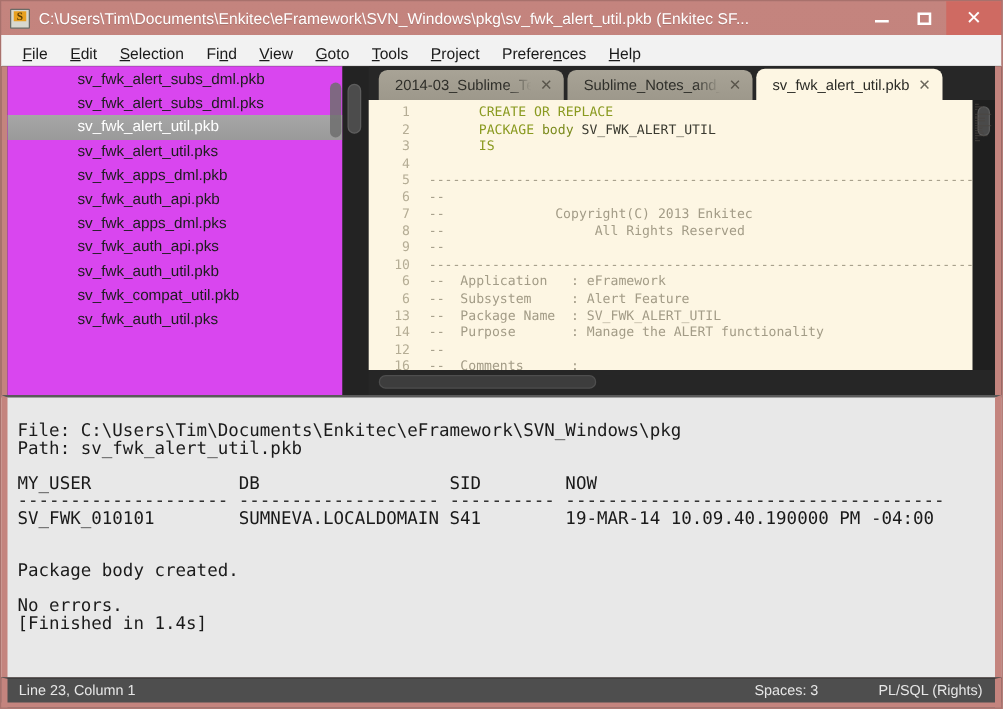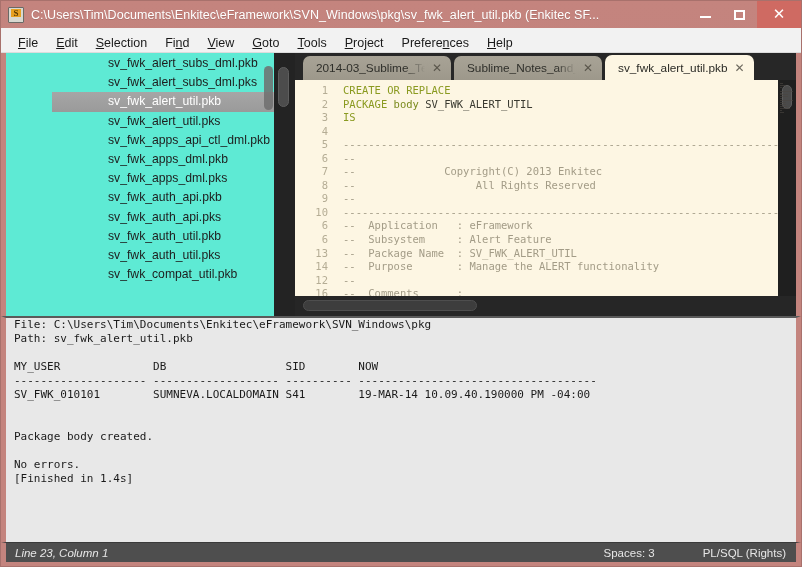--- a/index.html
+++ b/index.html
@@ -128,25 +128,24 @@
     display: flex;
     background: #2a2a2a;
     border-left: 5px solid #c4847e;
     border-right: 5px solid #c4847e;
   }
 
   
   #sidebar {
     flex: 0 0 268px;
     width: 268px;
-    background: #5eead4;
+    background: #d946ef;
     position: relative;
     overflow: hidden;
     padding-top: 1px;
-    padding-left: 46px;
   }
   .file-item {
     height: 19.2px;
     line-height: 19.2px;
     font-size: 12.2px;
     color: #1d1d1d;
     padding-left: 56px;
     white-space: nowrap;
     overflow: hidden;
     cursor: default;
@@ -268,21 +267,21 @@
     padding: 4px 0 0 8px;
     font-family: "DejaVu Sans Mono", monospace;
     font-size: 10.5px;
     line-height: 13.55px;
     color: #6d6a5c;
     white-space: pre;
     overflow: hidden;
     min-width: 0;
   }
   .cl { display: block; height: 13.55px; white-space: pre; }
-  .kw { color: #8a9a20; }
+  .kw { color: #8a9a20; margin-left: 40px; }
   .kw2 { color: #7a8a1c; }
   .ident { color: #3a3a30; }
   .cmt { color: #a39c87; }
 
   #minimap {
     flex: 0 0 18px;
     background: #1f1f1f;
     position: relative;
   }
   #minimap-thumb {
@@ -316,23 +315,23 @@
     border-radius: 6px;
   }
 
   
   #output-panel {
     flex: 1 1 auto;
     background: #e8e8e8;
     border-left: 5px solid #c4847e;
     border-right: 5px solid #c4847e;
     border-top: 2px solid #5a5a5a;
-    padding: 0 0 0 8px;
+    padding: 20px 0 0 8px;
     font-family: "DejaVu Sans Mono", monospace;
-    font-size: 11px;
+    font-size: 14px;
     line-height: 14px;
     color: #1a1a1a;
     white-space: pre;
     overflow: hidden;
   }
   .out-line { display: block; height: 14px; white-space: pre; }
 
   
   #status-bar {
     flex: 0 0 24px;
@@ -341,21 +340,21 @@
     border-left: 5px solid #c4847e;
     border-right: 5px solid #c4847e;
     border-bottom: 4px solid #c4847e;
     border-top: 1px solid #3a3a3a;
     display: flex;
     align-items: center;
     padding: 0 10px 0 9px;
     color: #e6e6e6;
     font-size: 11.5px;
   }
-  #status-left { flex: 1 1 auto; white-space: nowrap; font-style: italic; }
+  #status-left { flex: 1 1 auto; white-space: nowrap; }
   #status-spaces { margin-right: 48px; white-space: nowrap; }
   #status-syntax { white-space: nowrap; }
 </style>
 </head>
 <body>
 
 <div id="window-frame">
 
   <div id="title-bar">
     <div id="app-icon"></div>
@@ -385,28 +384,27 @@
     </div>
 
   <div id="main-area">
 
     <div id="sidebar">
       <div id="sidebar-items">
           <div class="file-item">sv_fwk_alert_subs_dml.pkb</div>
           <div class="file-item">sv_fwk_alert_subs_dml.pks</div>
           <div class="file-item selected">sv_fwk_alert_util.pkb</div>
           <div class="file-item">sv_fwk_alert_util.pks</div>
-          <div class="file-item">sv_fwk_apps_api_ctl_dml.pkb</div>
           <div class="file-item">sv_fwk_apps_dml.pkb</div>
+          <div class="file-item">sv_fwk_auth_api.pkb</div>
           <div class="file-item">sv_fwk_apps_dml.pks</div>
-          <div class="file-item">sv_fwk_auth_api.pkb</div>
           <div class="file-item">sv_fwk_auth_api.pks</div>
           <div class="file-item">sv_fwk_auth_util.pkb</div>
+          <div class="file-item">sv_fwk_compat_util.pkb</div>
           <div class="file-item">sv_fwk_auth_util.pks</div>
-          <div class="file-item">sv_fwk_compat_util.pkb</div>
         </div>
       <div id="sidebar-scrollbar"></div>
     </div>
 
     <div id="gutter-dark">
       <div id="gutter-scroll-thumb"></div>
     </div>
 
     <div id="editor-col">
 

